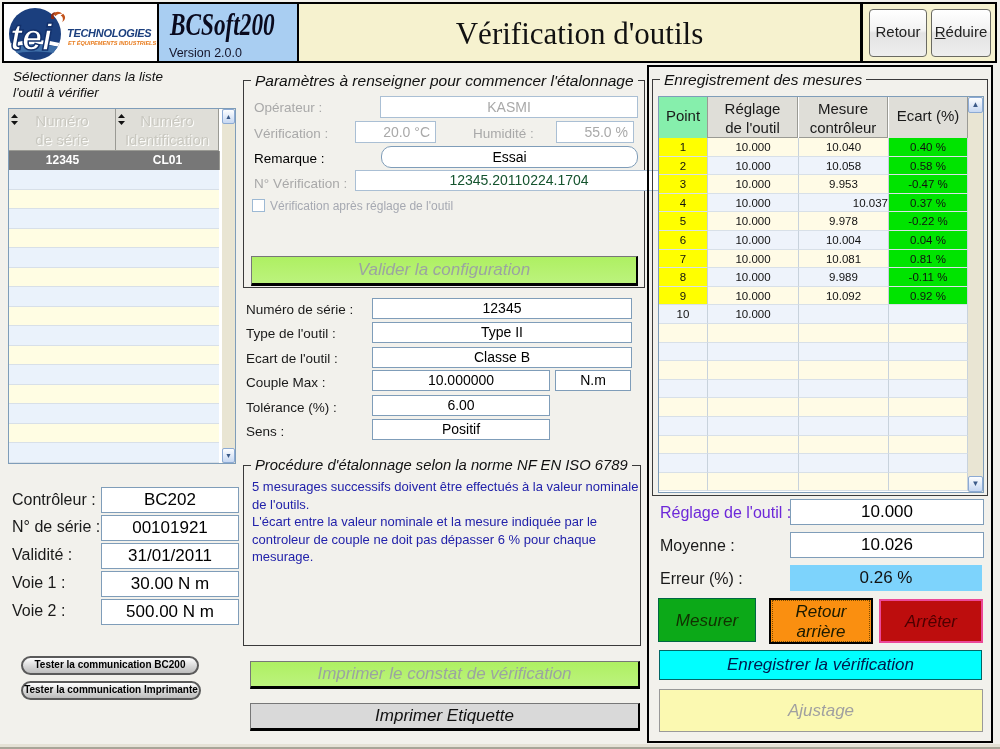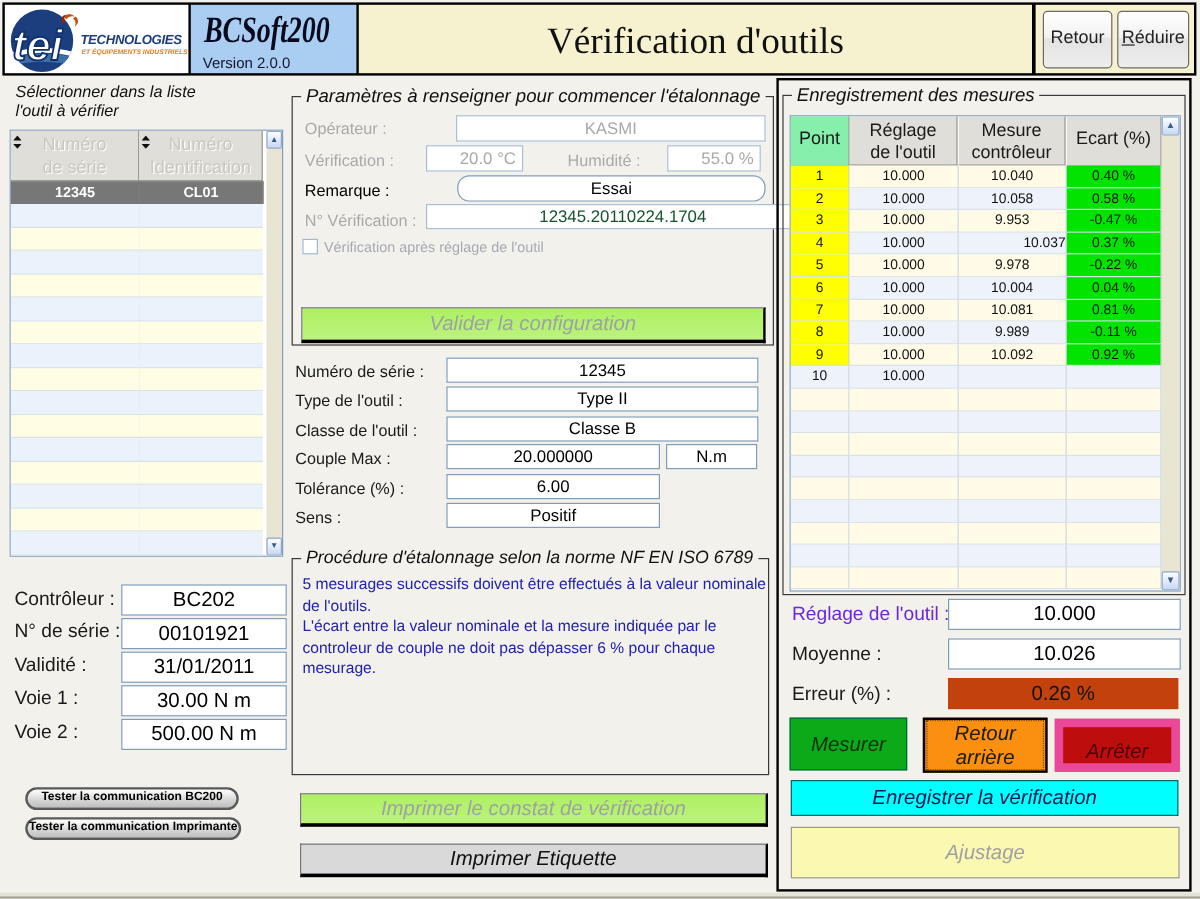--- a/index.html
+++ b/index.html
@@ -129,24 +129,24 @@
 <div class="abs" style="left:254px;top:176px;font-size:13.5px;color:#a9a9a9;">N° Vérification :</div>
 <div class="inp" style="left:355px;top:170px;width:328px;height:21px;font-size:14px;line-height:19px;color:#14532d;border-color:#aabfd4;">12345.20110224.1704</div>
 <div class="abs" style="left:252px;top:199px;width:11px;height:11px;border:1px solid #9db9d4;background:#fff;"></div>
 <div class="abs" style="left:270px;top:199px;font-size:12px;color:#a6a9b2;">Vérification après réglage de l'outil</div>
 <div class="abs" style="left:251px;top:256px;width:387px;height:30px;background:linear-gradient(#aef062,#bcf37d);border:1px solid #777;border-right:2px solid #000;border-bottom:3px solid #000;box-sizing:border-box;text-align:center;font-size:17px;font-style:italic;color:#9ba4a0;line-height:26px;">Valider la configuration</div>
 
 <div class="abs" style="left:246px;top:302px;font-size:13.5px;color:#1a1a1a;">Numéro de série :</div>
 <div class="inp" style="left:372px;top:298px;width:260px;height:21px;font-size:14px;line-height:19px;">12345</div>
 <div class="abs" style="left:246px;top:326px;font-size:13.5px;color:#1a1a1a;">Type de l'outil :</div>
 <div class="inp" style="left:372px;top:322px;width:260px;height:21px;font-size:14px;line-height:19px;">Type II</div>
-<div class="abs" style="left:246px;top:351px;font-size:13.5px;color:#1a1a1a;">Classe de l'outil :</div>
+<div class="abs" style="left:246px;top:351px;font-size:13.5px;color:#1a1a1a;">Ecart de l'outil :</div>
 <div class="inp" style="left:372px;top:347px;width:260px;height:21px;font-size:14px;line-height:19px;">Classe B</div>
 <div class="abs" style="left:246px;top:375px;font-size:13.5px;color:#1a1a1a;">Couple Max :</div>
-<div class="inp" style="left:372px;top:370px;width:178px;height:21px;font-size:14px;line-height:19px;">20.000000</div>
+<div class="inp" style="left:372px;top:370px;width:178px;height:21px;font-size:14px;line-height:19px;">10.000000</div>
 <div class="inp" style="left:555px;top:370px;width:76px;height:21px;font-size:14px;line-height:19px;">N.m</div>
 <div class="abs" style="left:246px;top:400px;font-size:13.5px;color:#1a1a1a;">Tolérance (%) :</div>
 <div class="inp" style="left:372px;top:395px;width:178px;height:21px;font-size:14px;line-height:19px;">6.00</div>
 <div class="abs" style="left:246px;top:424px;font-size:13.5px;color:#1a1a1a;">Sens :</div>
 <div class="inp" style="left:372px;top:419px;width:178px;height:21px;font-size:14px;line-height:19px;">Positif</div>
 
 <div class="fs" style="left:243px;top:465px;width:398px;height:181px;">
   <span class="leg" style="font-size:14.8px;color:#111;">Procédure d'étalonnage selon la norme NF EN ISO 6789</span>
   <div style="position:absolute;left:8px;top:12px;width:394px;font-size:13px;white-space:nowrap;color:#2222aa;line-height:17.5px;">5 mesurages successifs doivent être effectués à la valeur nominale<br>de l'outils.<br>L'écart entre la valeur nominale et la mesure indiquée par le<br>controleur de couple ne doit pas dépasser 6 % pour chaque<br>mesurage.</div>
 </div>
@@ -245,20 +245,20 @@
     <div style="position:absolute;top:0;left:0;width:15px;height:16px;background:linear-gradient(#fdfeff,#c7d8f2);border:1px solid #8caad4;border-radius:2px;box-sizing:border-box;color:#3b5a88;font-size:8px;text-align:center;line-height:14px;">▲</div>
     <div style="position:absolute;bottom:0;left:0;width:15px;height:16px;background:linear-gradient(#fdfeff,#c7d8f2);border:1px solid #8caad4;border-radius:2px;box-sizing:border-box;color:#3b5a88;font-size:8px;text-align:center;line-height:14px;">▼</div>
   </div>
 </div>
 
 <div class="abs" style="left:660px;top:504px;font-size:16px;color:#6d28d9;">Réglage de l'outil :</div>
 <div class="inp" style="left:790px;top:499px;width:194px;height:26px;font-size:17px;line-height:24px;">10.000</div>
 <div class="abs" style="left:660px;top:537px;font-size:16px;color:#1a1a1a;">Moyenne :</div>
 <div class="inp" style="left:790px;top:532px;width:194px;height:26px;font-size:17px;line-height:24px;">10.026</div>
 <div class="abs" style="left:660px;top:570px;font-size:16px;color:#1a1a1a;">Erreur (%) :</div>
-<div class="abs" style="left:790px;top:565px;width:192px;height:26px;background:#c2410c;text-align:center;font-size:17px;color:#111;line-height:26px;">0.26 %</div>
+<div class="abs" style="left:790px;top:565px;width:192px;height:26px;background:#7dd3fc;text-align:center;font-size:17px;color:#111;line-height:26px;">0.26 %</div>
 <div class="abs" style="left:658px;top:598px;width:98px;height:44px;background:#0ca918;border:1px solid #064;box-sizing:border-box;text-align:center;font-size:17px;font-style:italic;color:#123000;line-height:43px;">Mesurer</div>
 <div class="abs" style="left:769px;top:598px;width:104px;height:46px;background:#fa8f10;border:2px solid #000;box-sizing:border-box;font-size:17px;font-style:italic;color:#1a1a00;text-align:center;line-height:20px;padding-top:1px;"><span style="outline:1px dotted #7a4a00;display:inline-block;width:96px;height:40px;padding-top:1px;box-sizing:border-box;">Retour<br>arrière</span></div>
-<div class="abs" style="left:879px;top:599px;width:104px;height:44px;background:#bd0d0d;border:7px solid #ec4899;box-sizing:border-box;text-align:center;font-size:17px;font-style:italic;color:#4d0000;line-height:42px;">Arrêter</div>
+<div class="abs" style="left:879px;top:599px;width:104px;height:44px;background:#bd0d0d;border:2px solid #ec4899;box-sizing:border-box;text-align:center;font-size:17px;font-style:italic;color:#4d0000;line-height:42px;">Arrêter</div>
 <div class="abs" style="left:659px;top:650px;width:323px;height:30px;background:#00ffff;border:1px solid #066;box-sizing:border-box;text-align:center;font-size:17px;font-style:italic;color:#001a4d;line-height:27px;">Enregistrer la vérification</div>
 <div class="abs" style="left:659px;top:689px;width:324px;height:43px;background:#fbf9b1;border:1px solid #999;box-sizing:border-box;text-align:center;font-size:17px;font-style:italic;color:#a0a0a0;line-height:41px;">Ajustage</div>
 
 <div class="abs" style="left:0;top:744px;width:1000px;height:5px;background:#e5e2d6;border-bottom:2px solid #a8a598;box-sizing:border-box;"></div>
 
 </body></html>

